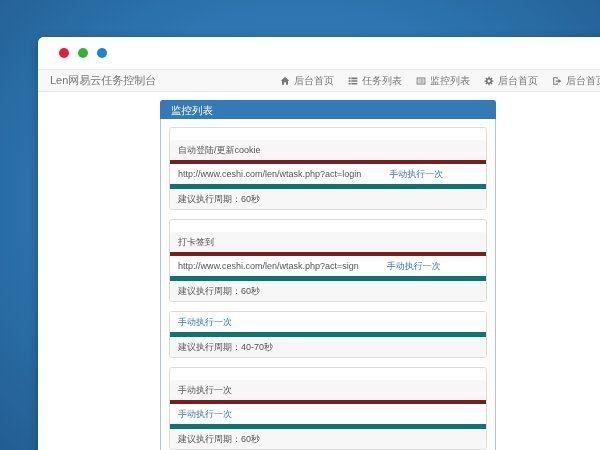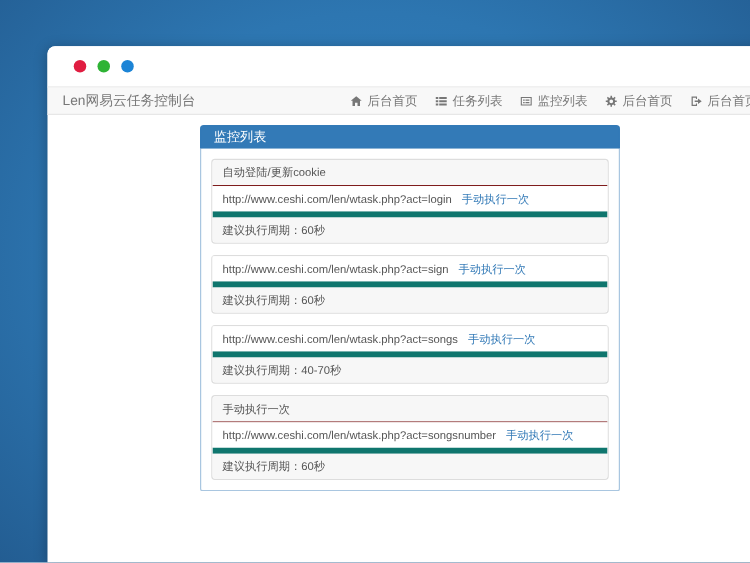--- a/index.html
+++ b/index.html
@@ -38,22 +38,22 @@
   .panel-body{
     border:1px solid #a9c6e0;border-top:none;background:#fff;padding:8px;
     border-radius:0 0 2px 2px;
   }
   .task-card{
     border:1px solid #ddd;border-radius:3px;margin-bottom:9px;
     font-size:9px;color:#555;background:#fff;
   }
   .task-card:last-child{margin-bottom:0;}
   .task-row{height:20px;line-height:20px;padding:0 8px;white-space:nowrap;overflow:hidden;}
-  .task-name{background:#f7f7f7;border-bottom:1px solid #7f1d1d;border-radius:3px 3px 0 0;color:#555;}
-  .task-url-row{display:flex;gap:8px;align-items:center;background:#fff;}
+  .task-name{background:#f7f7f7;border-bottom:4px solid #7f1d1d;border-radius:3px 3px 0 0;color:#555;margin-top:12px;}
+  .task-url-row{display:flex;gap:28px;align-items:center;background:#fff;}
   .task-url{color:#555;}
   .task-link{color:#337ab7;cursor:pointer;font-family:Liberation Serif, serif;}
   .task-cycle{background:#f7f7f7;border-top:5px solid #0f766e;border-radius:0 0 3px 3px;color:#555;}
 </style>
 </head>
 <body>
 
 <div class="window">
 
   <div class="titlebar">
@@ -106,39 +106,38 @@
   <div class="task-card">
     <div class="task-row task-name">自动登陆/更新cookie</div>
     <div class="task-row task-url-row">
       <span class="task-url">http://www.ceshi.com/len/wtask.php?act=login</span>
       <span class="task-link">手动执行一次</span>
     </div>
     <div class="task-row task-cycle">建议执行周期：60秒</div>
   </div>
 
   <div class="task-card">
+    <div class="task-row task-name">打卡签到</div>
     <div class="task-row task-url-row">
       <span class="task-url">http://www.ceshi.com/len/wtask.php?act=sign</span>
       <span class="task-link">手动执行一次</span>
     </div>
     <div class="task-row task-cycle">建议执行周期：60秒</div>
   </div>
 
   <div class="task-card">
     <div class="task-row task-url-row">
-      <span class="task-url">http://www.ceshi.com/len/wtask.php?act=songs</span>
       <span class="task-link">手动执行一次</span>
     </div>
     <div class="task-row task-cycle">建议执行周期：40-70秒</div>
   </div>
 
   <div class="task-card">
     <div class="task-row task-name">手动执行一次</div>
     <div class="task-row task-url-row">
-      <span class="task-url">http://www.ceshi.com/len/wtask.php?act=songsnumber</span>
       <span class="task-link">手动执行一次</span>
     </div>
     <div class="task-row task-cycle">建议执行周期：60秒</div>
   </div>
 </div>
     </div>
   </div>
 
 </div>
 

